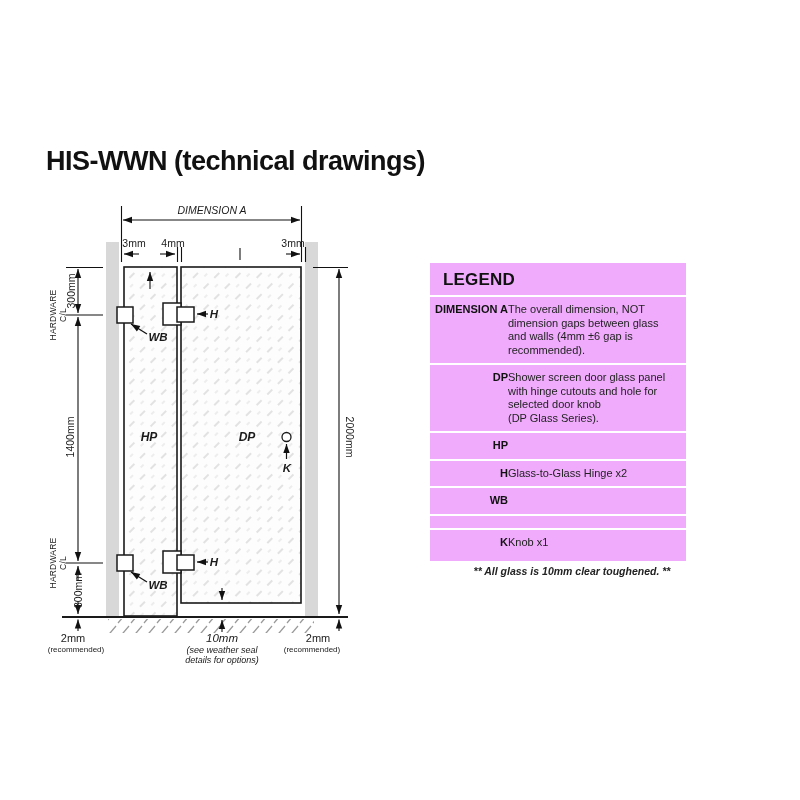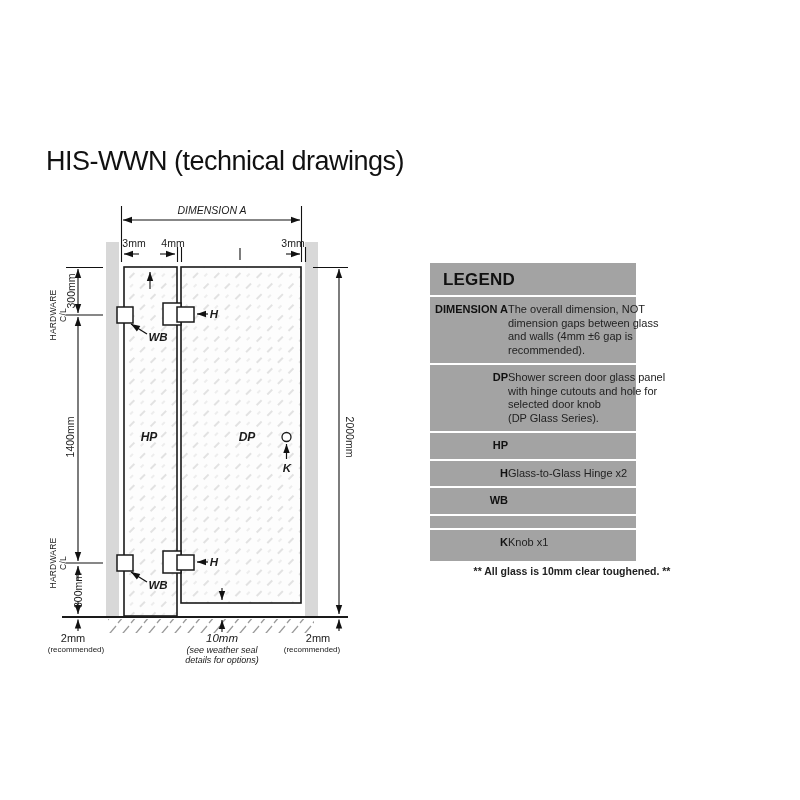--- a/index.html
+++ b/index.html
@@ -1,54 +1,54 @@
 <!DOCTYPE html>
 <html><head>
 <meta charset="utf-8">
 <style>
   html,body{margin:0;padding:0;}
   body{
     width:800px;height:800px;position:relative;background:#ffffff;
     font-family:"Liberation Sans", sans-serif;color:#1a1a1a;overflow:hidden;
   }
   .page-title{
-    position:absolute;left:46px;top:146px;font-size:27px;font-weight:normal;
+    position:absolute;left:46px;top:146px;font-size:27px;font-weight:bold;
     letter-spacing:-0.5px;color:#111;
   }
   svg text{fill:#1a1a1a;}
   .dimtxt{font-size:10.5px;}
   .dimtxt-sm{font-size:8px;}
   .cltxt{font-size:8.5px;letter-spacing:0.2px;}
   .ital{font-style:italic;}
   .hw{font-size:11.5px;font-weight:bold;font-style:italic;}
   .panel-lbl{font-size:12px;font-weight:bold;font-style:italic;}
   
   .legend{
-    position:absolute;left:430px;top:263px;width:206px;background:#a3a3a3;
+    position:absolute;left:430px;top:263px;width:256px;background:#f0abfc;
   }
   .legend-header{
     padding:7px 0 5px 13px;font-size:17px;font-weight:bold;letter-spacing:0.2px;
     border-bottom:2px solid #ffffff;color:#111;
   }
   .legend-row{
     display:flex;align-items:flex-start;border-bottom:2px solid #ffffff;
     padding:6px 0 6px 0;
   }
   .legend-row:last-of-type{border-bottom:none;padding-bottom:12px;}
   .legend-term{
     width:78px;flex:0 0 78px;text-align:right;font-weight:bold;font-size:11px;
     line-height:13.5px;color:#111;
   }
   .legend-desc{font-size:11px;line-height:13.5px;color:#222;}
   .legend-desc .dline{white-space:nowrap;}
   .legend-row.wrapping .legend-desc{width:142px;}
   .legend-row.empty{height:12px;padding:0;}
   .legend-footnote{
     position:absolute;left:430px;top:565px;width:284px;text-align:center;
-    font-size:10.5px;font-weight:600;color:#222;white-space:nowrap;
+    font-size:10.5px;font-style:italic;font-weight:600;color:#222;white-space:nowrap;
   }
 </style>
 </head>
 <body>
 
 <div class="page-title">HIS-WWN (technical drawings)</div>
 
 <svg width="800" height="800" viewBox="0 0 800 800" style="position:absolute;left:0;top:0;" xmlns="http://www.w3.org/2000/svg">
   <defs>
     <marker id="arr" viewBox="0 0 10 8" markerWidth="10" markerHeight="8" refX="9.5" refY="4" orient="auto-start-reverse" markerUnits="userSpaceOnUse">

